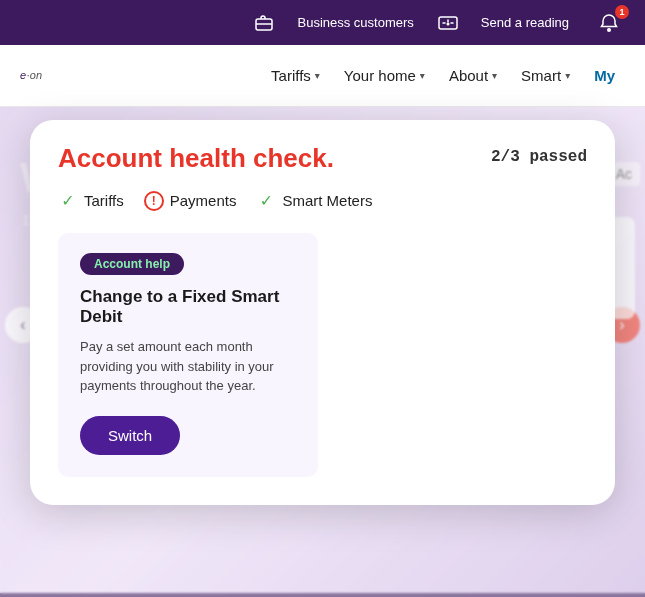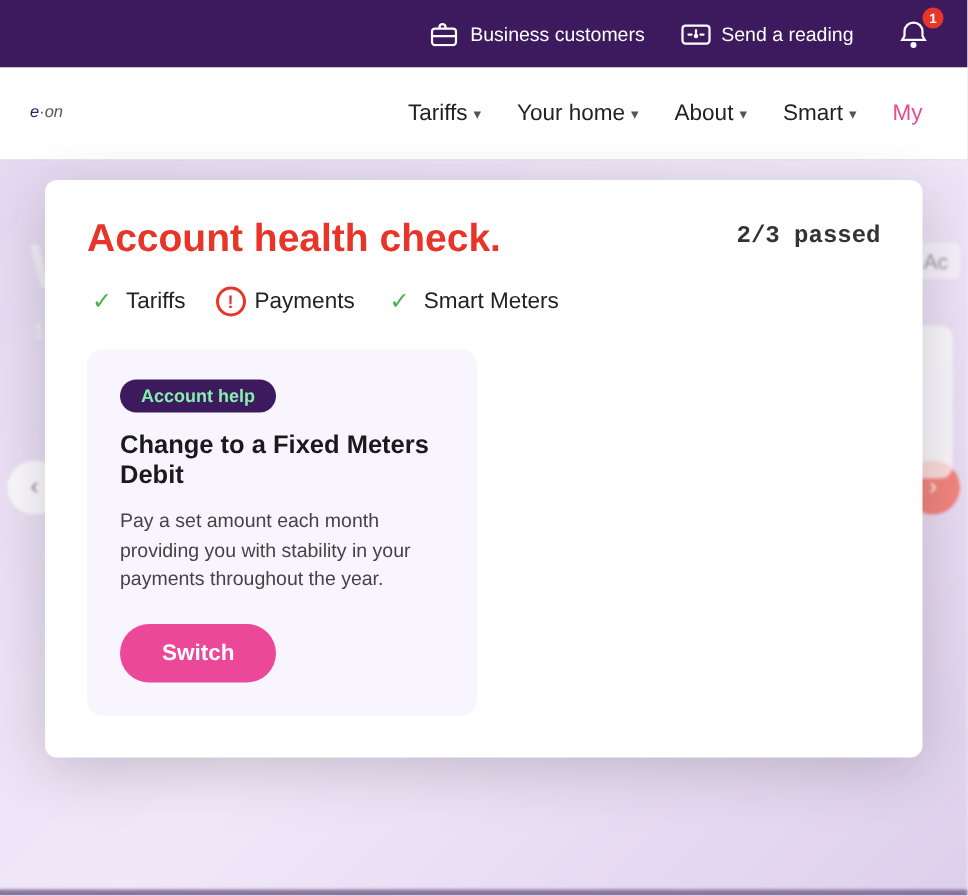--- a/index.html
+++ b/index.html
@@ -18,21 +18,21 @@
       height: 45px;
       display: flex;
       align-items: center;
       justify-content: flex-end;
       padding: 0 20px;
       gap: 24px;
     }
     .top-bar-item {
       display: flex;
       align-items: center;
-      gap: 7px;
+      gap: 23px;
       color: #fff;
       font-size: 13px;
       cursor: pointer;
       text-decoration: none;
     }
     .top-bar-icon {
       width: 20px;
       height: 20px;
       display: flex;
       align-items: center;
@@ -110,23 +110,23 @@
     .nav-chevron {
       font-size: 10px;
       color: #555;
     }
     .nav-my {
       display: flex;
       align-items: flex-end;
       gap: 4px;
       padding: 8px 10px;
       font-size: 15px;
-      color: #ec4899;
-      cursor: pointer;
-      font-weight: 400;
+      color: #0369a1;
+      cursor: pointer;
+      font-weight: 700;
     }
 
     
     .bg-content {
       position: absolute;
       top: 107px;
       left: 0;
       right: 0;
       bottom: 0;
       background: linear-gradient(135deg, #d4c0e8 0%, #e8d8f5 50%, #c8b0e0 100%);
@@ -226,21 +226,21 @@
       backdrop-filter: blur(1px);
     }
 
     
     .modal {
       position: absolute;
       top: 120px;
       left: 30px;
       right: 30px;
       background: #fff;
-      border-radius: 8px;
+      border-radius: 23px;
       box-shadow: 0 8px 40px rgba(0,0,0,0.18);
       padding: 24px 28px 28px 28px;
       z-index: 10;
     }
     .modal-header {
       display: flex;
       align-items: flex-start;
       justify-content: space-between;
       margin-bottom: 18px;
     }
@@ -317,27 +317,27 @@
       margin-bottom: 10px;
       line-height: 1.2;
     }
     .card-description {
       font-size: 13px;
       color: #444;
       line-height: 1.5;
       margin-bottom: 20px;
     }
     .card-button {
-      background: #ec4899;
+      background: #4c1d95;
       color: #fff;
       border: none;
       border-radius: 25px;
       padding: 11px 28px;
       font-size: 15px;
-      font-weight: 700;
+      font-weight: 400;
       cursor: pointer;
       display: inline-block;
     }
   </style>
 </head>
 <body>
 
 <div class="top-bar">
   <a class="top-bar-item">
     <span class="top-bar-icon">
@@ -429,17 +429,17 @@
       <span class="check-icon-warn">!</span>
       <span>Payments</span>
     </div>
     <div class="check-item">
       <span class="check-icon-pass">✓</span>
       <span>Smart Meters</span>
     </div>
   </div>
   <div class="card">
     <span class="card-tag">Account help</span>
-    <div class="card-title">Change to a Fixed Meters Debit</div>
+    <div class="card-title">Change to a Fixed Smart Debit</div>
     <div class="card-description">Pay a set amount each month providing you with stability in your payments throughout the year.</div>
     <button class="card-button">Switch</button>
   </div>
 </div>
 
 </body></html>

